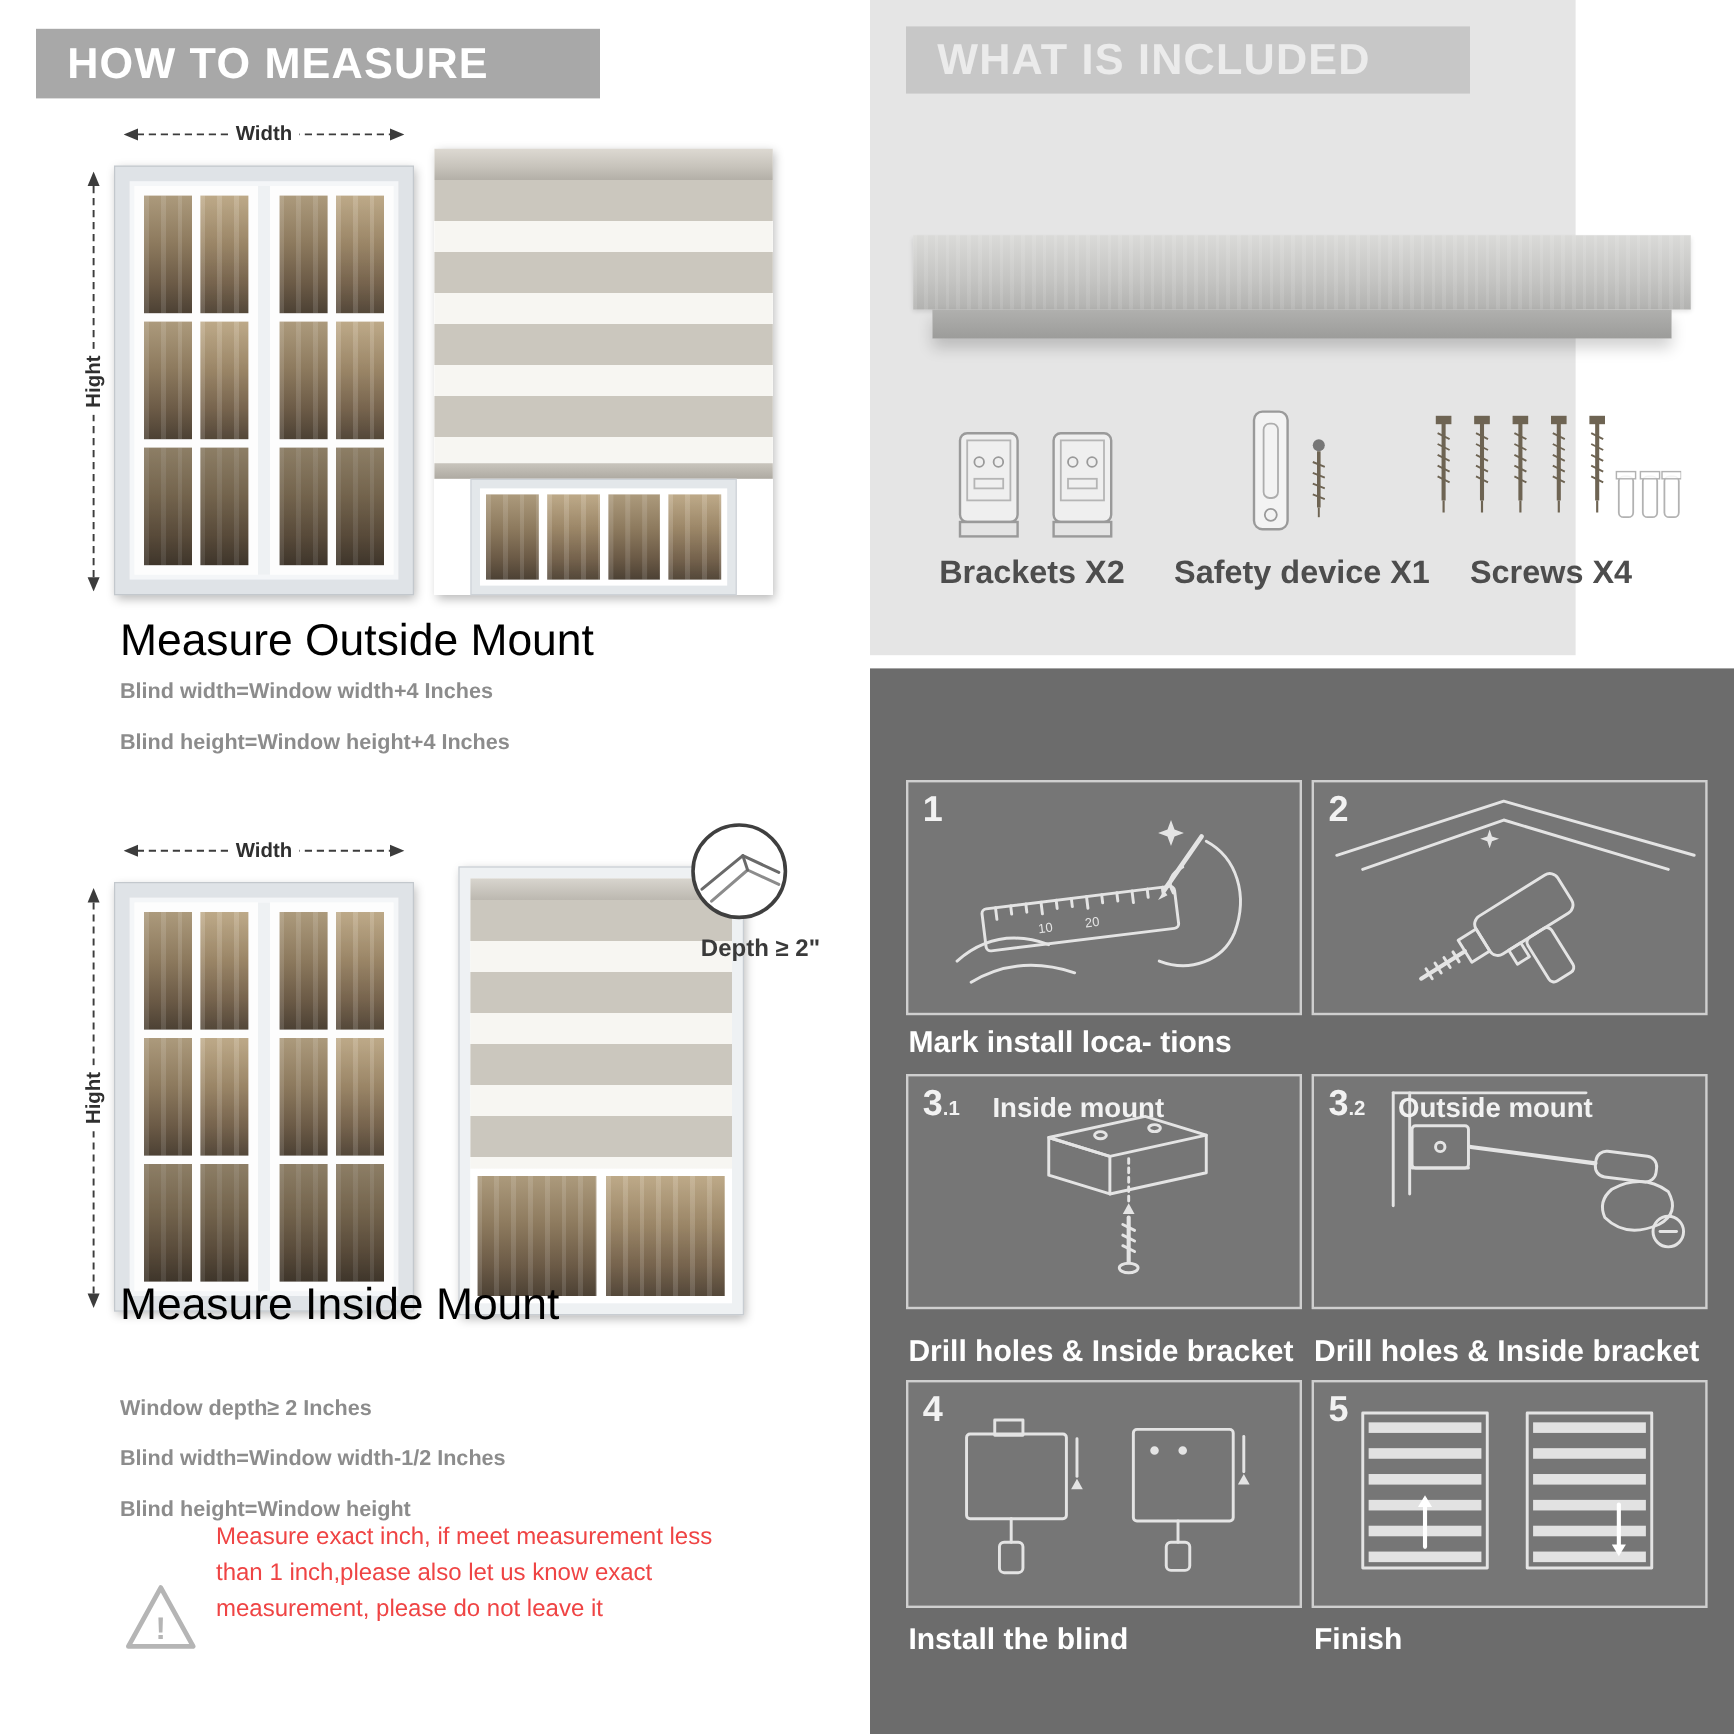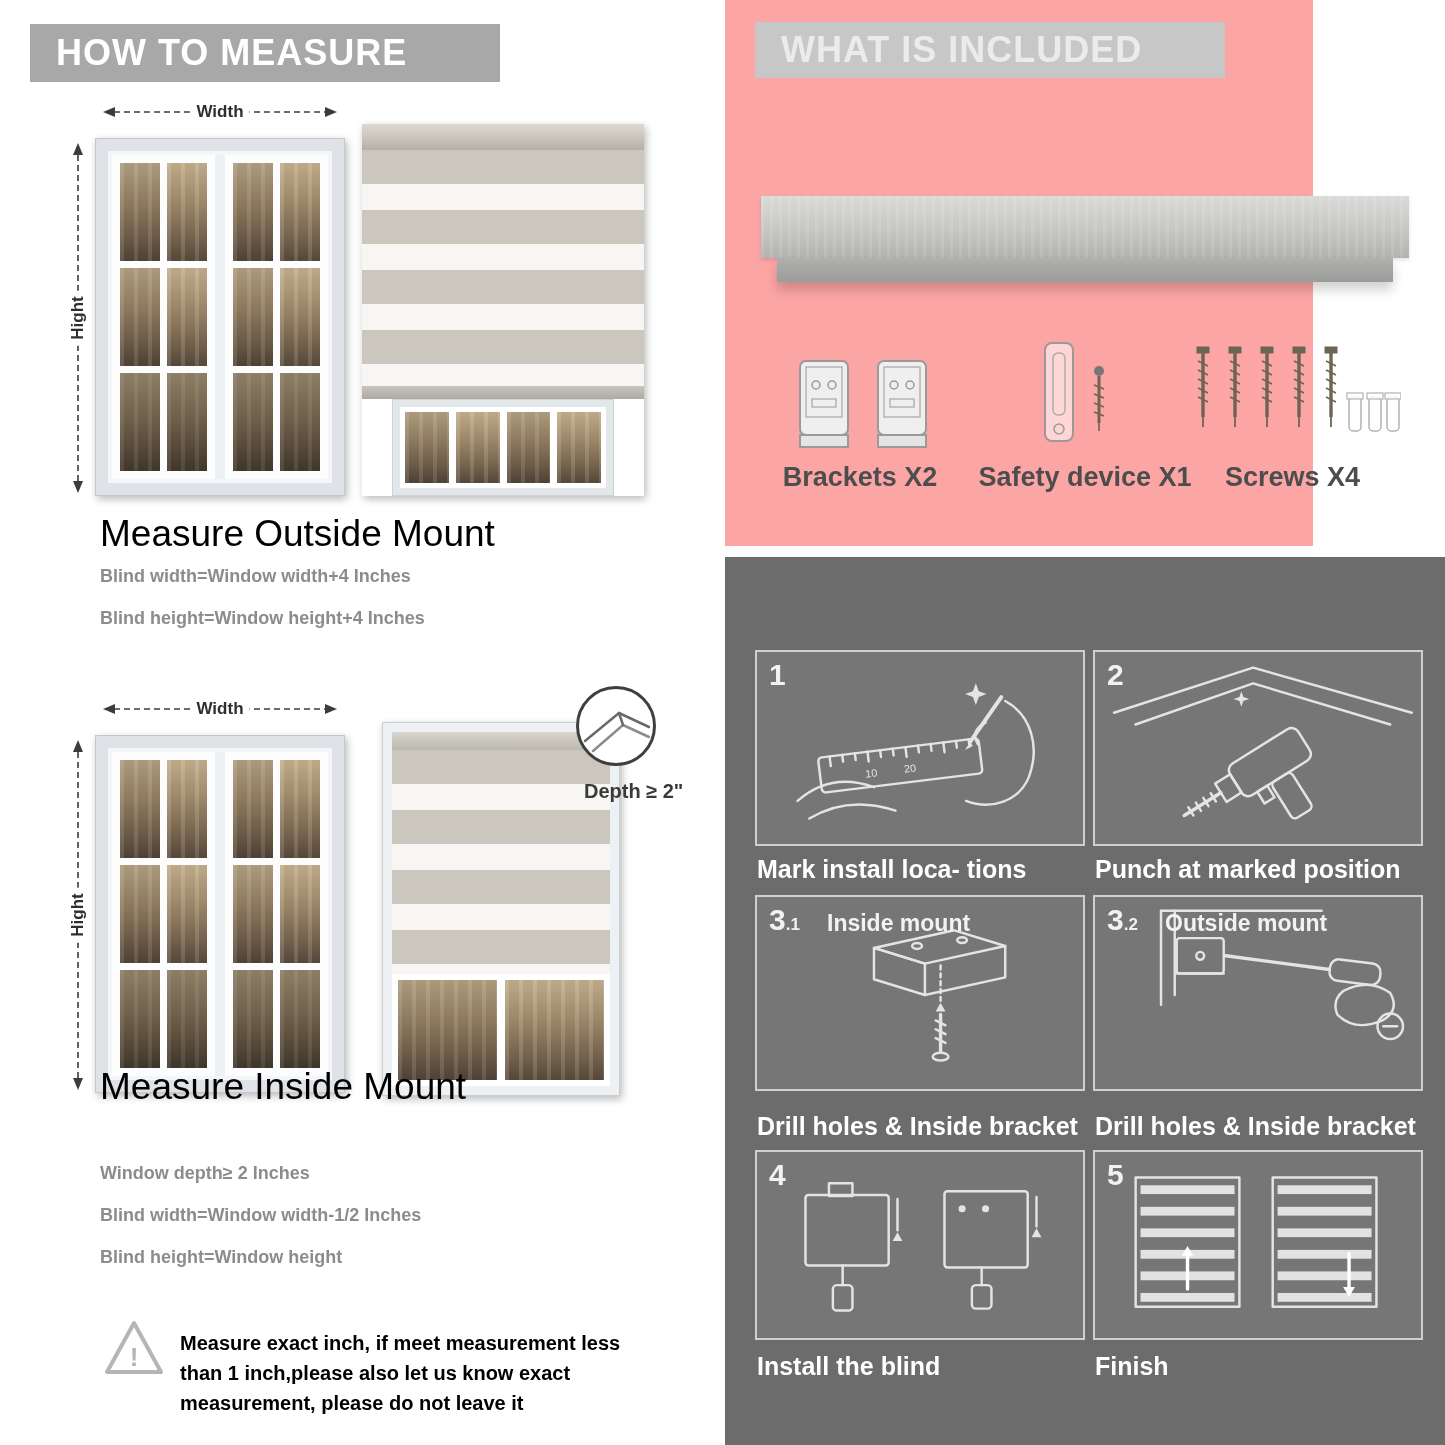--- a/index.html
+++ b/index.html
@@ -39,25 +39,25 @@
   #blind-b .inner-cassette{height:18px;background:linear-gradient(180deg,#d8d5ce,#bcb8b0)}
   #blind-b .stripes{height:224px}
   #blind-b .b-panes{flex:1;display:grid;grid-template-columns:1fr 1fr;gap:8px;background:#fff;padding:6px}
 
   .depth-circle{position:absolute;left:576px;top:686px;width:80px;height:80px;border-radius:50%;
     border:3px solid #3f3f3f;background:#fff;overflow:hidden}
   .depth-label{position:absolute;left:584px;top:780px;font-size:20px;font-weight:bold;color:#3a3a3a}
 
   .h1-dark{position:absolute;font-size:37px;font-weight:normal;color:#000000}
   .body-line{position:absolute;font-size:18px;font-weight:bold;color:#8c8c8c}
-  .note-text{position:absolute;left:180px;top:1328px;width:445px;font-size:20px;font-weight:bold;
-    color:#000000;line-height:1.5}
+  .note-text{position:absolute;left:180px;top:1266px;width:445px;font-size:20px;font-weight:normal;
+    color:#ef4444;line-height:1.5}
 
   
-  #included{position:absolute;left:725px;top:0;width:588px;height:546px;background:#fca5a5}
+  #included{position:absolute;left:725px;top:0;width:588px;height:546px;background:#e5e5e5}
   .inc-header{position:absolute;left:30px;top:22px;width:470px;height:56px;background:#c7c7c7;
     color:#ebebeb;font-size:36px;font-weight:bold;letter-spacing:1px;display:flex;align-items:center;padding-left:26px}
   .product-label{position:absolute;left:0;top:138px;width:100%;text-align:center;font-size:30px;font-weight:bold;color:#4f4f4f}
   .headrail{position:absolute;left:36px;top:196px;width:648px;height:62px;
     background:repeating-linear-gradient(90deg, rgba(255,255,255,.10) 0 3px, rgba(0,0,0,0) 3px 9px),
     linear-gradient(180deg,#dadad8 0%,#c6c6c4 55%,#b2b2b0 100%);box-shadow:0 2px 4px rgba(0,0,0,.12)}
   .headrail-lip{position:absolute;left:52px;top:258px;width:616px;height:24px;
     background:linear-gradient(180deg,#b0b0ae,#9c9c9a);box-shadow:0 8px 12px rgba(0,0,0,.18)}
   .inc-item{position:absolute;display:flex;align-items:flex-end;justify-content:center}
   .inc-label{position:absolute;top:462px;text-align:center;font-size:27px;font-weight:bold;color:#4d4d4d}
@@ -420,18 +420,17 @@
           <rect x="185" y="144" width="96" height="9"></rect>
       </g>
       <line x1="258" y1="104" x2="258" y2="144" stroke="#fff" stroke-width="3.5"></line>
       <path d="M258 148 l-6 -10 h12 z" fill="#fff" stroke="none"></path>
     </svg>
     <div class="pnum"><span>5</span><span class="psub"></span></div>
     <div class="ptitle"></div>
   </div>
 
   <div class="caption cap-r1 cap-c1">Mark install loca- tions</div>
-  <div class="caption cap-r1 cap-c2">Punch at  marked position</div>
   <div class="caption cap-r2 cap-c1">Drill holes &amp;  Inside bracket</div>
   <div class="caption cap-r2 cap-c2">Drill holes &amp;  Inside bracket</div>
   <div class="caption cap-r3 cap-c1">Install the blind</div>
   <div class="caption cap-r3 cap-c2">Finish</div>
 </div>
 
 </body></html>

